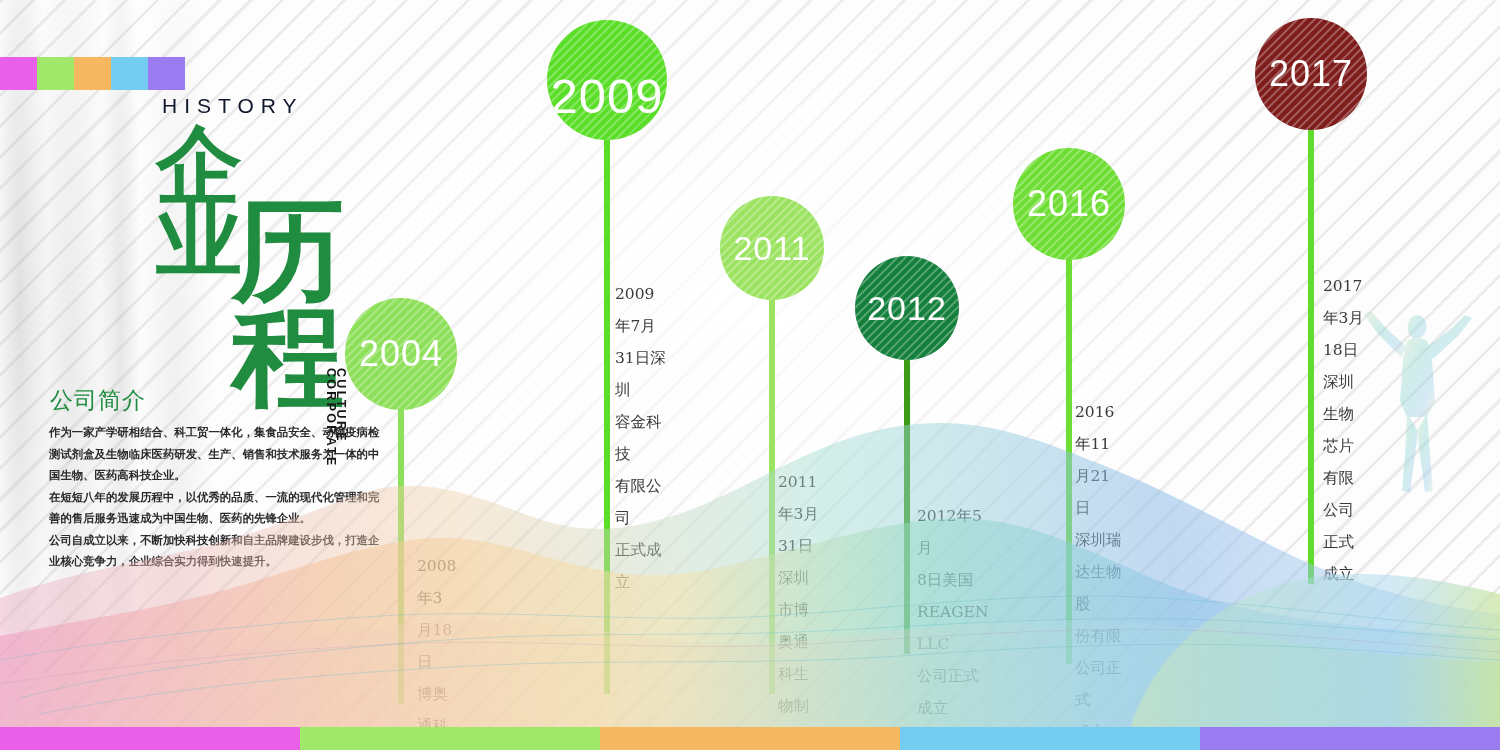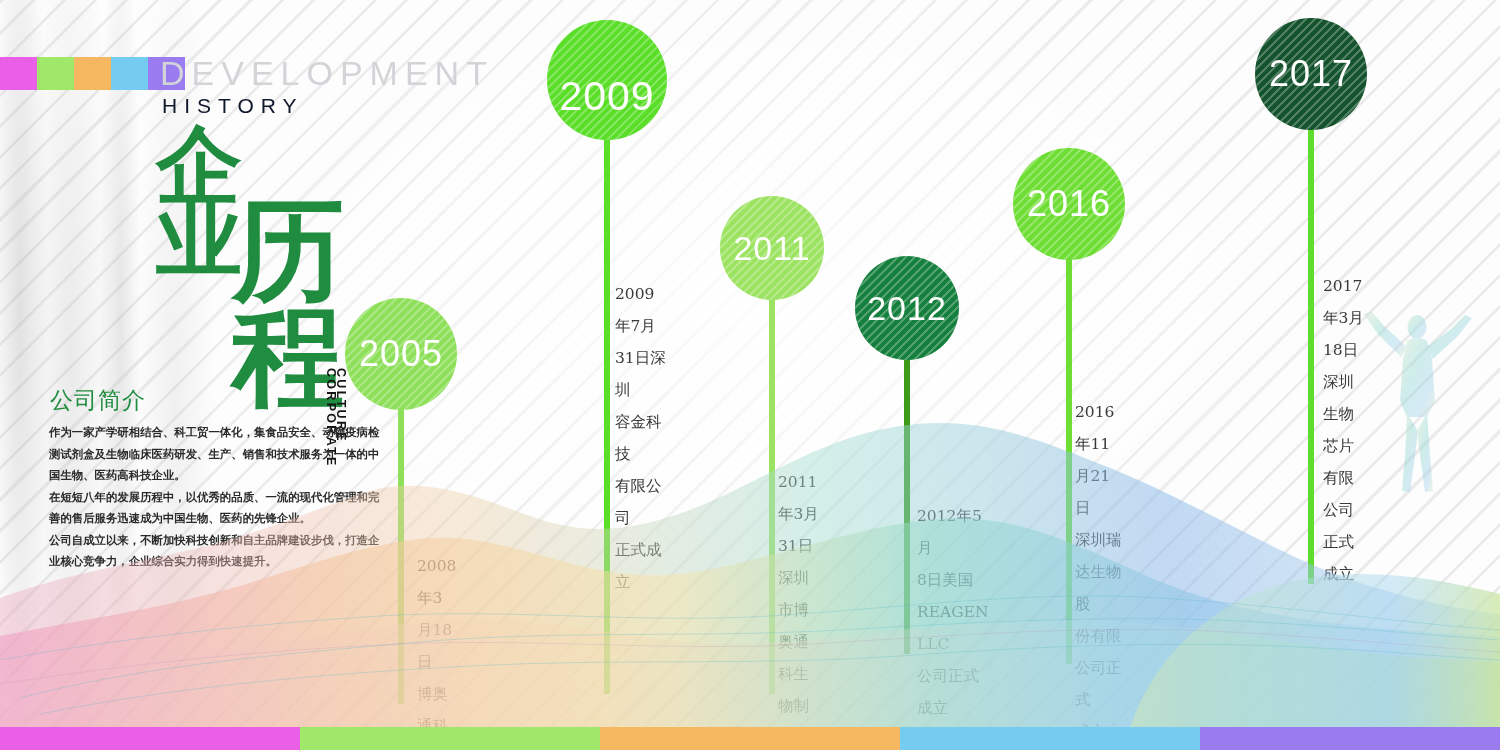--- a/index.html
+++ b/index.html
@@ -136,21 +136,20 @@
   <div class="bg-silk"></div>
 
   <div class="swatch-row" id="swatch-row">
       <div class="swatch" style="background: rgb(233, 95, 232);"></div>
       <div class="swatch" style="background: rgb(160, 232, 106);"></div>
       <div class="swatch" style="background: rgb(245, 184, 96);"></div>
       <div class="swatch" style="background: rgb(116, 205, 240);"></div>
       <div class="swatch" style="background: rgb(154, 123, 240);"></div>
     </div>
 
-  <div class="title-en">DEVELOPMENT</div>
   <div class="title-en2">HISTORY</div>
 
   <div class="cn-title">
     <span class="cn-ch cn-qi">企</span>
     <span class="cn-ch cn-ye">业</span>
     <span class="cn-ch cn-li">历</span>
     <span class="cn-ch cn-cheng">程</span>
     <div class="vert-words">
       <span class="vert-word vw-culture">CULTURE</span>
       <span class="vert-word vw-corporate">CORPORATE</span>
@@ -162,32 +161,32 @@
       <p>作为一家产学研相结合、科工贸一体化，集食品安全、动物疫病检测试剂盒及生物临床医药研发、生产、销售和技术服务为一体的中国生物、医药高科技企业。</p>
       <p>在短短八年的发展历程中，以优秀的品质、一流的现代化管理和完善的售后服务迅速成为中国生物、医药的先锋企业。</p>
       <p>公司自成立以来，不断加快科技创新和自主品牌建设步伐，打造企业核心竞争力，企业综合实力得到快速提升。</p>
     </div>
 
   <div id="timeline">
       <div class="balloon" style="left: 345px; top: 298px; width: 112px;">
         <div class="stem" style="top: 106px; width: 6px; height: 300px; background: rgb(142, 224, 90);"></div>
         <div class="neck" style="top: 94px; width: 16px; height: 22px; background: rgb(142, 224, 90); clip-path: polygon(0% 0%, 100% 0%, 62% 100%, 38% 100%);"></div>
         <div class="head" style="width: 112px; height: 112px; background: rgb(142, 224, 90);">
-          <span class="year" style="font-size: 36px;">2005</span>
+          <span class="year" style="font-size: 36px;">2004</span>
         </div>
         <div class="caption" style="left: 72px; top: 252px;">2008年3月18日
 博奥通科科技
 （北京）有限
 公司成立</div>
       </div>
       <div class="balloon" style="left: 547px; top: 20px; width: 120px;">
         <div class="stem" style="top: 114px; width: 6px; height: 560px; background: rgb(90, 222, 39);"></div>
         <div class="neck" style="top: 102px; width: 16px; height: 22px; background: rgb(90, 222, 39); clip-path: polygon(0% 0%, 100% 0%, 62% 100%, 38% 100%);"></div>
         <div class="head" style="width: 120px; height: 120px; background: rgb(90, 222, 39);">
-          <span class="year" style="font-size: 41px; margin-top: 32px;">2009</span>
+          <span class="year" style="font-size: 49px; margin-top: 32px;">2009</span>
         </div>
         <div class="caption" style="left: 68px; top: 258px;">2009年7月
 31日深圳
 容金科技
 有限公司
 正式成立</div>
       </div>
       <div class="balloon" style="left: 720px; top: 196px; width: 104px;">
         <div class="stem" style="top: 98px; width: 6px; height: 400px; background: rgb(156, 227, 98);"></div>
         <div class="neck" style="top: 86px; width: 16px; height: 22px; background: rgb(156, 227, 98); clip-path: polygon(0% 0%, 100% 0%, 62% 100%, 38% 100%);"></div>
@@ -219,21 +218,21 @@
           <span class="year" style="font-size: 36px; text-align: right;">2016</span>
         </div>
         <div class="caption" style="left: 62px; top: 248px;">2016年11月21日
 深圳瑞达生物股
 份有限公司正式
 成立</div>
       </div>
       <div class="balloon" style="left: 1255px; top: 18px; width: 112px;">
         <div class="stem" style="top: 106px; width: 6px; height: 460px; background: rgb(95, 221, 44);"></div>
         <div class="neck" style="top: 94px; width: 16px; height: 22px; background: rgb(95, 221, 44); clip-path: polygon(0% 0%, 100% 0%, 62% 100%, 38% 100%);"></div>
-        <div class="head" style="width: 112px; height: 112px; background: #14532d;">
+        <div class="head" style="width: 112px; height: 112px; background: #7f1d1d;">
           <span class="year" style="font-size: 36px;">2017</span>
         </div>
         <div class="caption" style="left: 68px; top: 252px;">2017年3月18日
 深圳生物芯片
 有限公司正式
 成立</div>
       </div>
     </div>
 
   <div class="wave">

